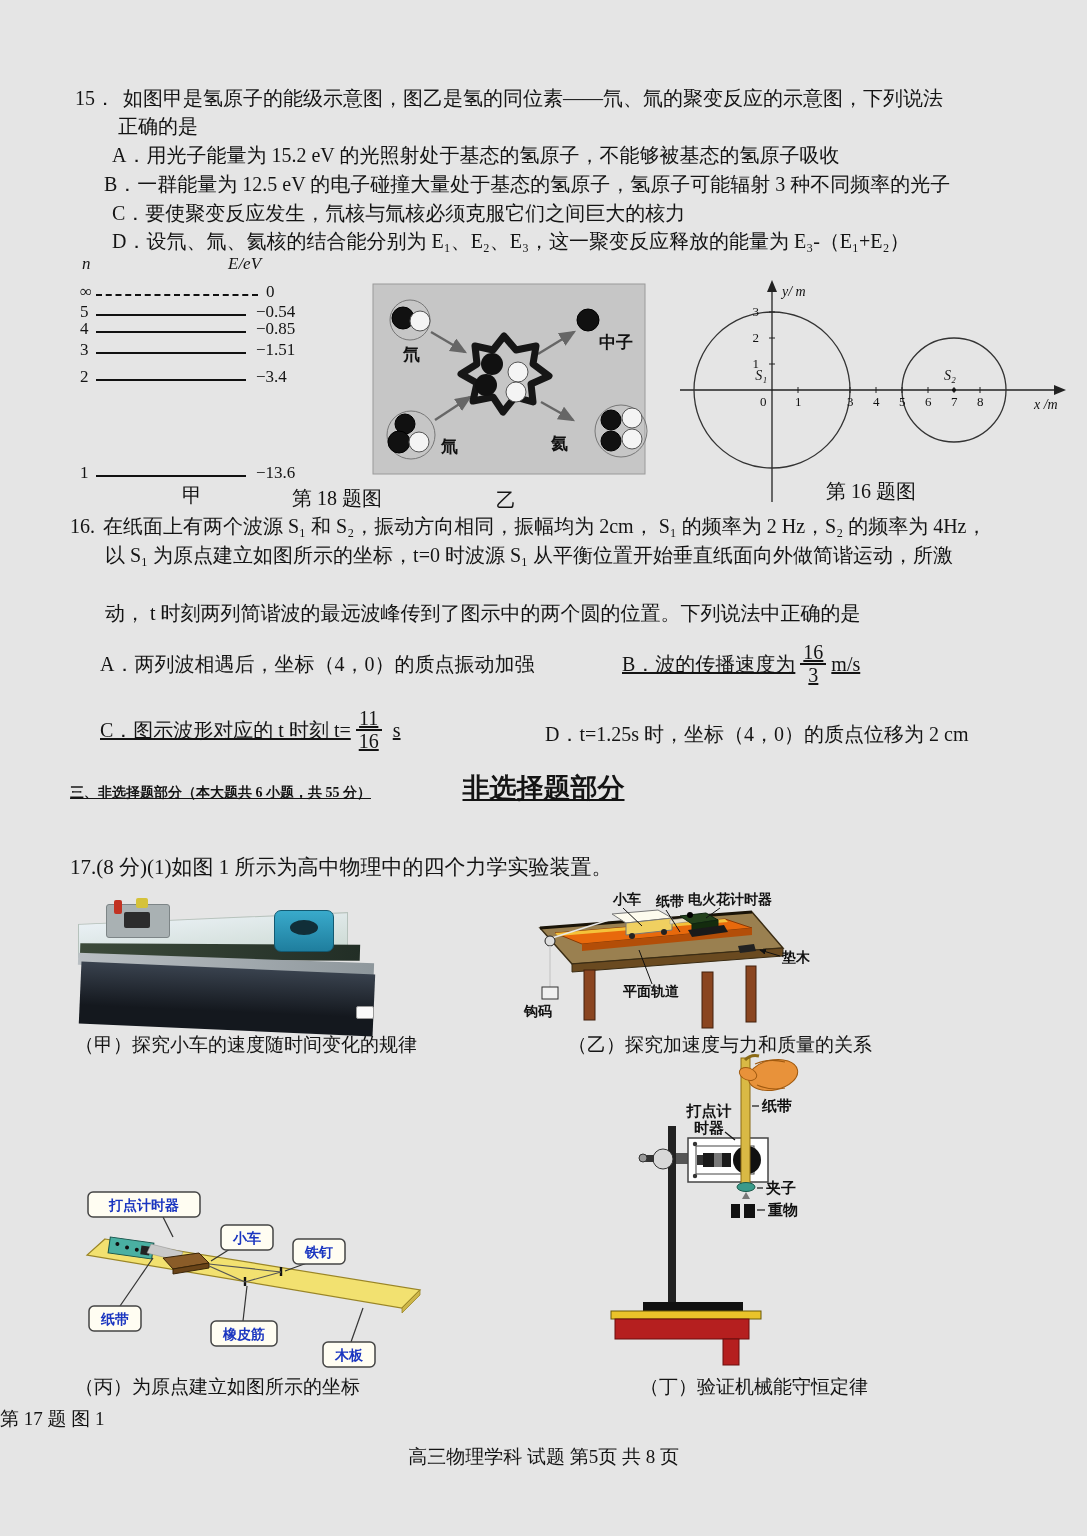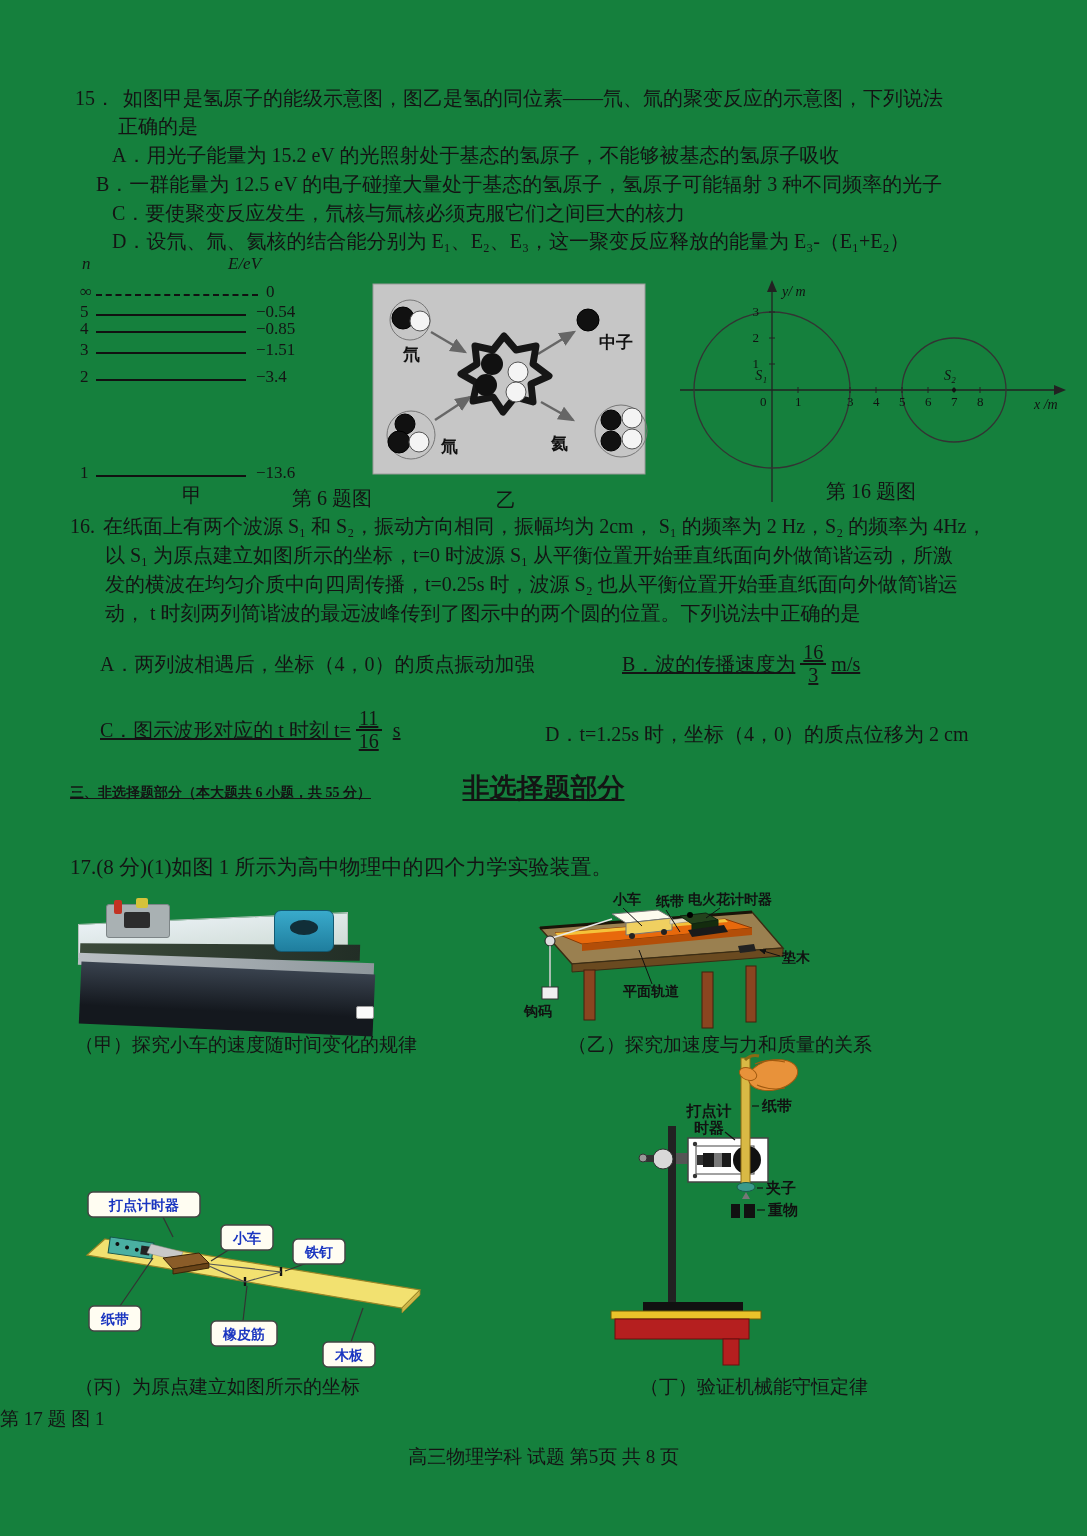--- a/index.html
+++ b/index.html
@@ -1,16 +1,16 @@
 <!DOCTYPE html>
 <html><head>
 <meta charset="utf-8">
 <style>
   html,body{margin:0;padding:0;background:#888;}
-  .page{position:relative;width:1087px;height:1536px;background:#15803d;margin:0 auto;
+  .page{position:relative;width:1087px;height:1536px;background:#e5e5e5;margin:0 auto;
         font-family:"Liberation Serif","DejaVu Serif",serif;color:#141414;overflow:hidden;}
   .line{position:absolute;font-size:20px;white-space:nowrap;line-height:1.25;}
   .b{font-weight:bold;text-decoration:underline;}
   .center{left:0;width:100%;text-align:center;}
   .cap{position:absolute;font-size:19px;white-space:nowrap;}
   .num{margin-right:8px;}
   
   .ediag{position:absolute;font-size:17px;}
   .erow{position:absolute;left:0;width:100%;height:2px;}
   .en{position:absolute;left:2px;top:-12px;font-size:17px;}
@@ -39,21 +39,21 @@
 </head>
 <body>
 
 <div class="page">
 
   <div class="line" style="left:75px;top:86px">
     <span class="num">15．</span><span>如图甲是氢原子的能级示意图，图乙是氢的同位素——氘、氚的聚变反应的示意图，下列说法</span>
   </div>
   <div class="line" style="left:118px;top:114px">正确的是</div>
   <div class="line" style="left:112px;top:143px">A．用光子能量为 15.2 eV 的光照射处于基态的氢原子，不能够被基态的氢原子吸收</div>
-  <div class="line" style="left:96px;top:172px">B．一群能量为 12.5 eV 的电子碰撞大量处于基态的氢原子，氢原子可能辐射 3 种不同频率的光子</div>
+  <div class="line" style="left:104px;top:172px">B．一群能量为 12.5 eV 的电子碰撞大量处于基态的氢原子，氢原子可能辐射 3 种不同频率的光子</div>
   <div class="line" style="left:112px;top:201px">C．要使聚变反应发生，氘核与氚核必须克服它们之间巨大的核力</div>
   <div class="line" style="left:112px;top:229px">D．设氘、氚、氦核的结合能分别为 E₁、E₂、E₃，这一聚变反应释放的能量为 E₃-（E₁+E₂）</div>
 
   <div class="ediag" style="left:78px;top:254px;width:330px;height:232px">
     <span class="ehead" style="left:4px">n</span>
     <span class="ehead" style="left:150px">E/eV</span>
     <div class="erow" style="top:40px">
       <span class="en">∞</span>
       <div class="eline dash"></div>
       <span class="eval" style="left:188px">0</span>
@@ -78,21 +78,21 @@
       <div class="eline"></div>
       <span class="eval">−3.4</span>
     </div>
     <div class="erow" style="top:221px">
       <span class="en">1</span>
       <div class="eline"></div>
       <span class="eval">−13.6</span>
     </div>
   </div>
   <div class="cap" style="left:182px;top:482px;font-size:20px">甲</div>
-  <div class="cap" style="left:292px;top:485px;font-size:20px">第 6 题图</div>
+  <div class="cap" style="left:292px;top:485px;font-size:20px">第 18 题图</div>
   <div class="cap" style="left:496px;top:487px;font-size:20px">乙</div>
 
   <svg style="left:373px;top:284px" width="272" height="190" viewBox="0 0 272 190">
     <defs>
       <marker id="ahg" markerWidth="8" markerHeight="8" refX="6" refY="3" orient="auto">
         <path d="M0,0 L7,3 L0,6 Z" fill="#666"></path>
       </marker>
     </defs>
     <rect x="0" y="0" width="272" height="190" fill="#c6c6c6" stroke="#9a9a9a"></rect>
 
@@ -183,21 +183,20 @@
     <text x="95" y="108" text-anchor="end" class="slbl">S₁</text>
     <circle cx="282" cy="118" r="2" fill="#111"></circle>
     <text x="272" y="108" class="slbl">S₂</text>
   </svg>
   <div class="cap" style="left:826px;top:478px;font-size:20px">第 16 题图</div>
 
   <div class="line" style="left:70px;top:514px">
     <span class="num">16.</span><span>在纸面上有两个波源 S₁ 和 S₂，振动方向相同，振幅均为 2cm， S₁ 的频率为 2 Hz，S₂ 的频率为 4Hz，</span>
   </div>
   <div class="line" style="left:105px;top:543px">以 S₁ 为原点建立如图所示的坐标，t=0 时波源 S₁ 从平衡位置开始垂直纸面向外做简谐运动，所激</div>
-  <div class="line" style="left:105px;top:572px">发的横波在均匀介质中向四周传播，t=0.25s 时，波源 S₂ 也从平衡位置开始垂直纸面向外做简谐运</div>
   <div class="line" style="left:105px;top:601px">动， t 时刻两列简谐波的最远波峰传到了图示中的两个圆的位置。下列说法中正确的是</div>
 
   <div class="line" style="left:100px;top:652px">A．两列波相遇后，坐标（4，0）的质点振动加强</div>
   <div class="opt-frac" style="left:622px;top:632px;height:64px">
     <span>B．波的传播速度为</span>
     <span class="frac">
       <span class="fn">16</span>
       <span class="fd">3</span>
     </span>
     <span>m/s</span>

